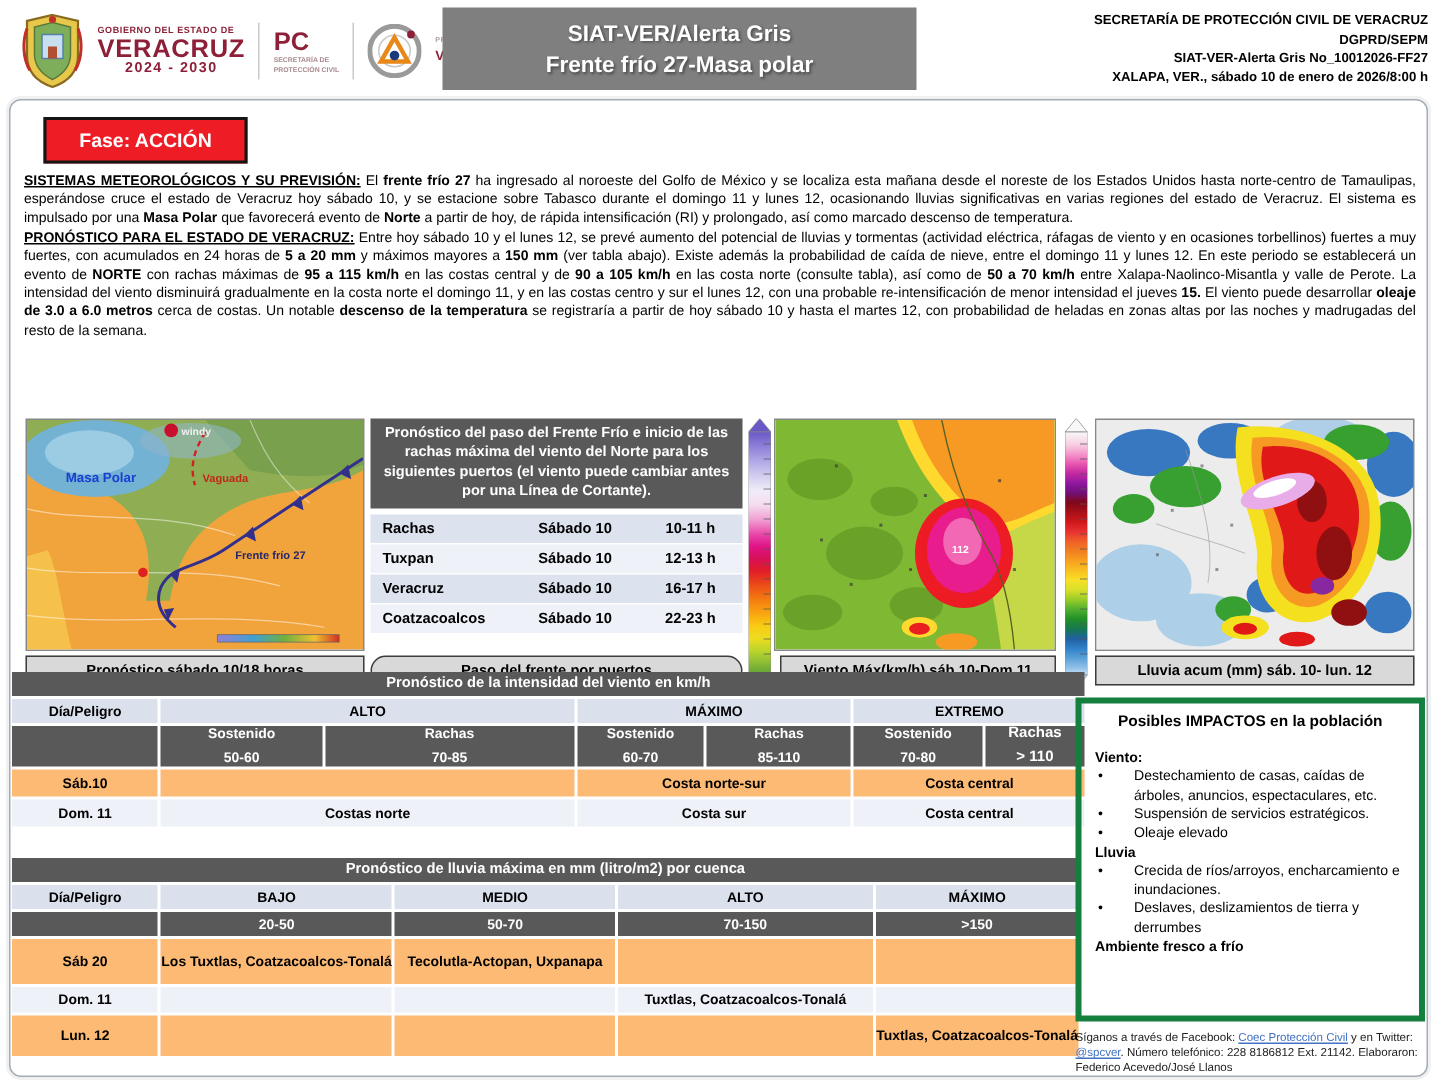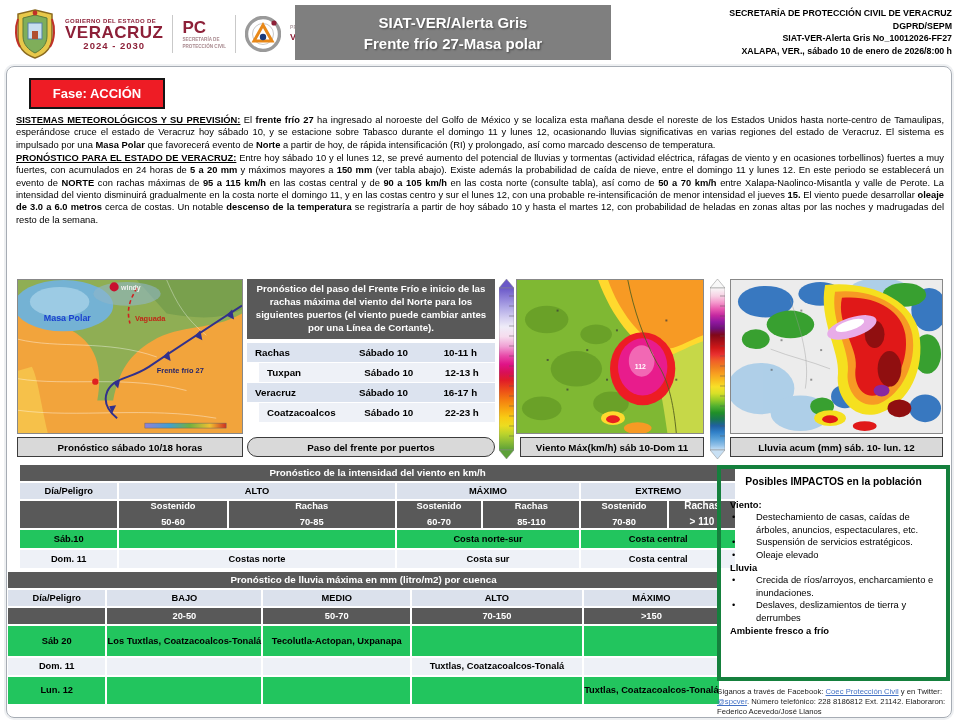--- a/index.html
+++ b/index.html
@@ -38,31 +38,31 @@
   .caption{position:absolute;top:158px;height:20px;background:#d9d9d9;border:1px solid #3c3c3c;
     display:flex;align-items:center;justify-content:center;font-weight:bold;font-size:9.8px;box-sizing:border-box;}
   .midpanel{position:absolute;left:240px;top:0;width:248px;height:155px;}
   .ports-head{background:#595959;color:#fff;font-weight:bold;font-size:9.7px;text-align:center;
     height:60px;box-sizing:border-box;display:flex;align-items:center;justify-content:center;padding:2px 4px;line-height:12.8px;}
   .ports-rows{margin-top:4px;}
   .prow{display:grid;grid-template-columns:38% 34% 28%;height:19px;margin-bottom:1px;font-weight:bold;font-size:9.8px;}
   .prow>div{display:flex;align-items:center;}
   .prow .pname{padding-left:8px;}
   .prow .pc2,.prow .pc3{justify-content:center;}
-  .pra{background:#dce3ef;} .prb{background:#eef1f7;margin-left:12px;}
+  .pra{background:#dce3ef;} .prb{background:#eef1f7;}
   .cbar{position:absolute;top:0;width:15px;height:180px;}
 
   
   .gridtable{position:absolute;left:1px;width:706px;display:grid;gap:2px;background:#fff;}
-  .windtable{top:398px;grid-template-columns:13.8% 15.2% 23.5% 12% 13.6% 12.1% 9.4%;padding-left:12px;}
+  .windtable{top:381px;grid-template-columns:13.8% 15.2% 23.5% 12% 13.6% 12.1% 9.4%;}
   .raintable{top:505px;grid-template-columns:13.8% 21.8% 20.8% 24% 19.2%;}
   .cell{display:flex;align-items:center;justify-content:center;text-align:center;font-weight:bold;font-size:9.3px;line-height:10.8px;}
   .dk{background:#595959;color:#fff;}
   .lh{background:#dbe1ec;}
-  .ra{background:#22c55e;}
+  .ra{background:#fdba74;}
   .rb{background:#eef1f7;}
   .span-all{grid-column:1/-1;}
   .sp2{grid-column:span 2;}
   .h16{height:16px;} .h17{height:17px;} .h27{height:27px;} .h18{height:18px;} .h30{height:30px;}
   .t-title{font-size:9.8px;}
   .twoline{flex-direction:column;justify-content:space-between;}
 
   
   .impacts{position:absolute;left:710px;top:398px;width:233px;height:216px;border:4px solid #15803d;
     box-sizing:border-box;padding:7px 9px;font-size:9.4px;line-height:12.6px;}

